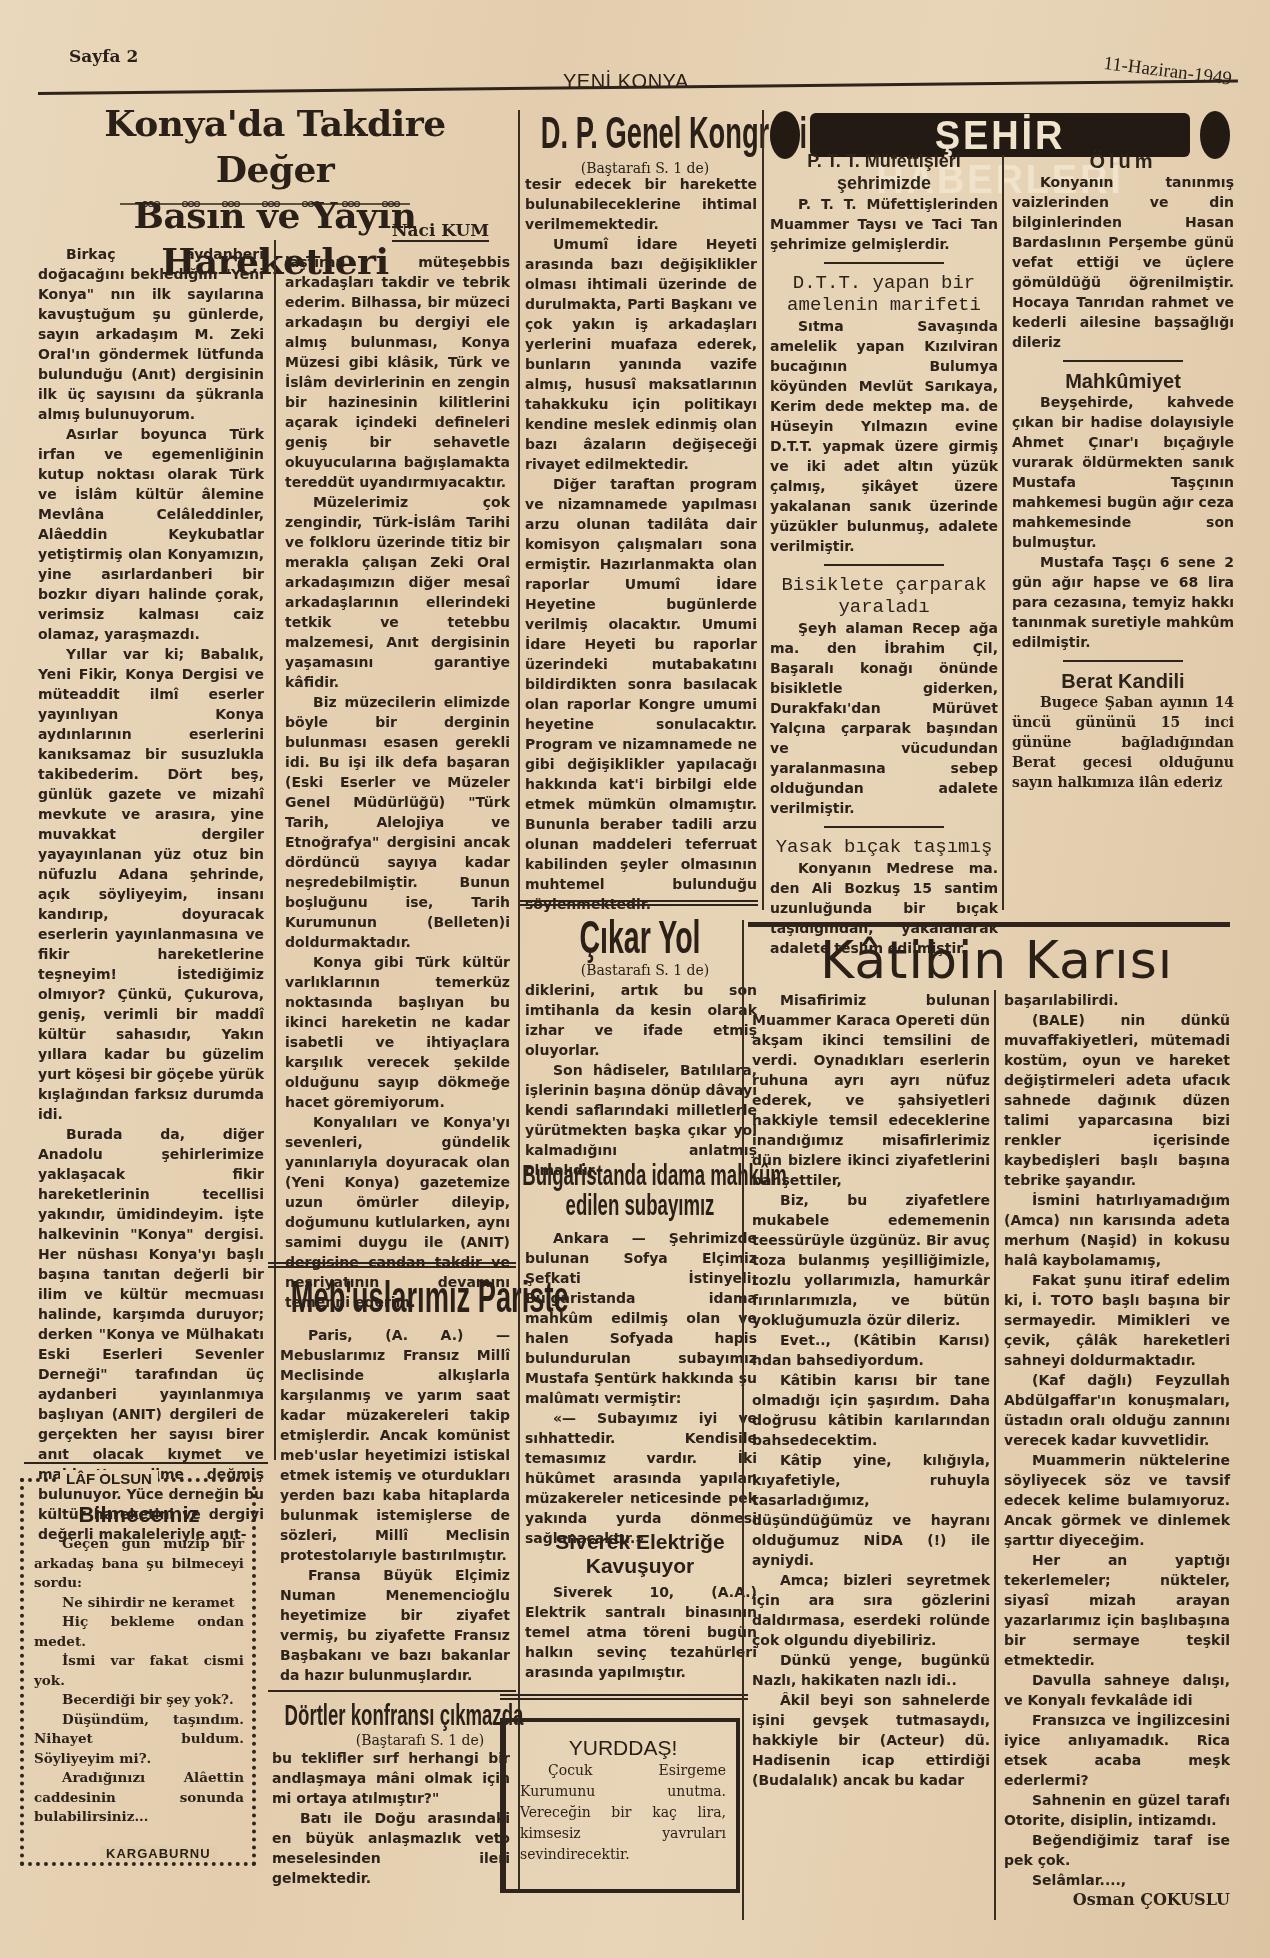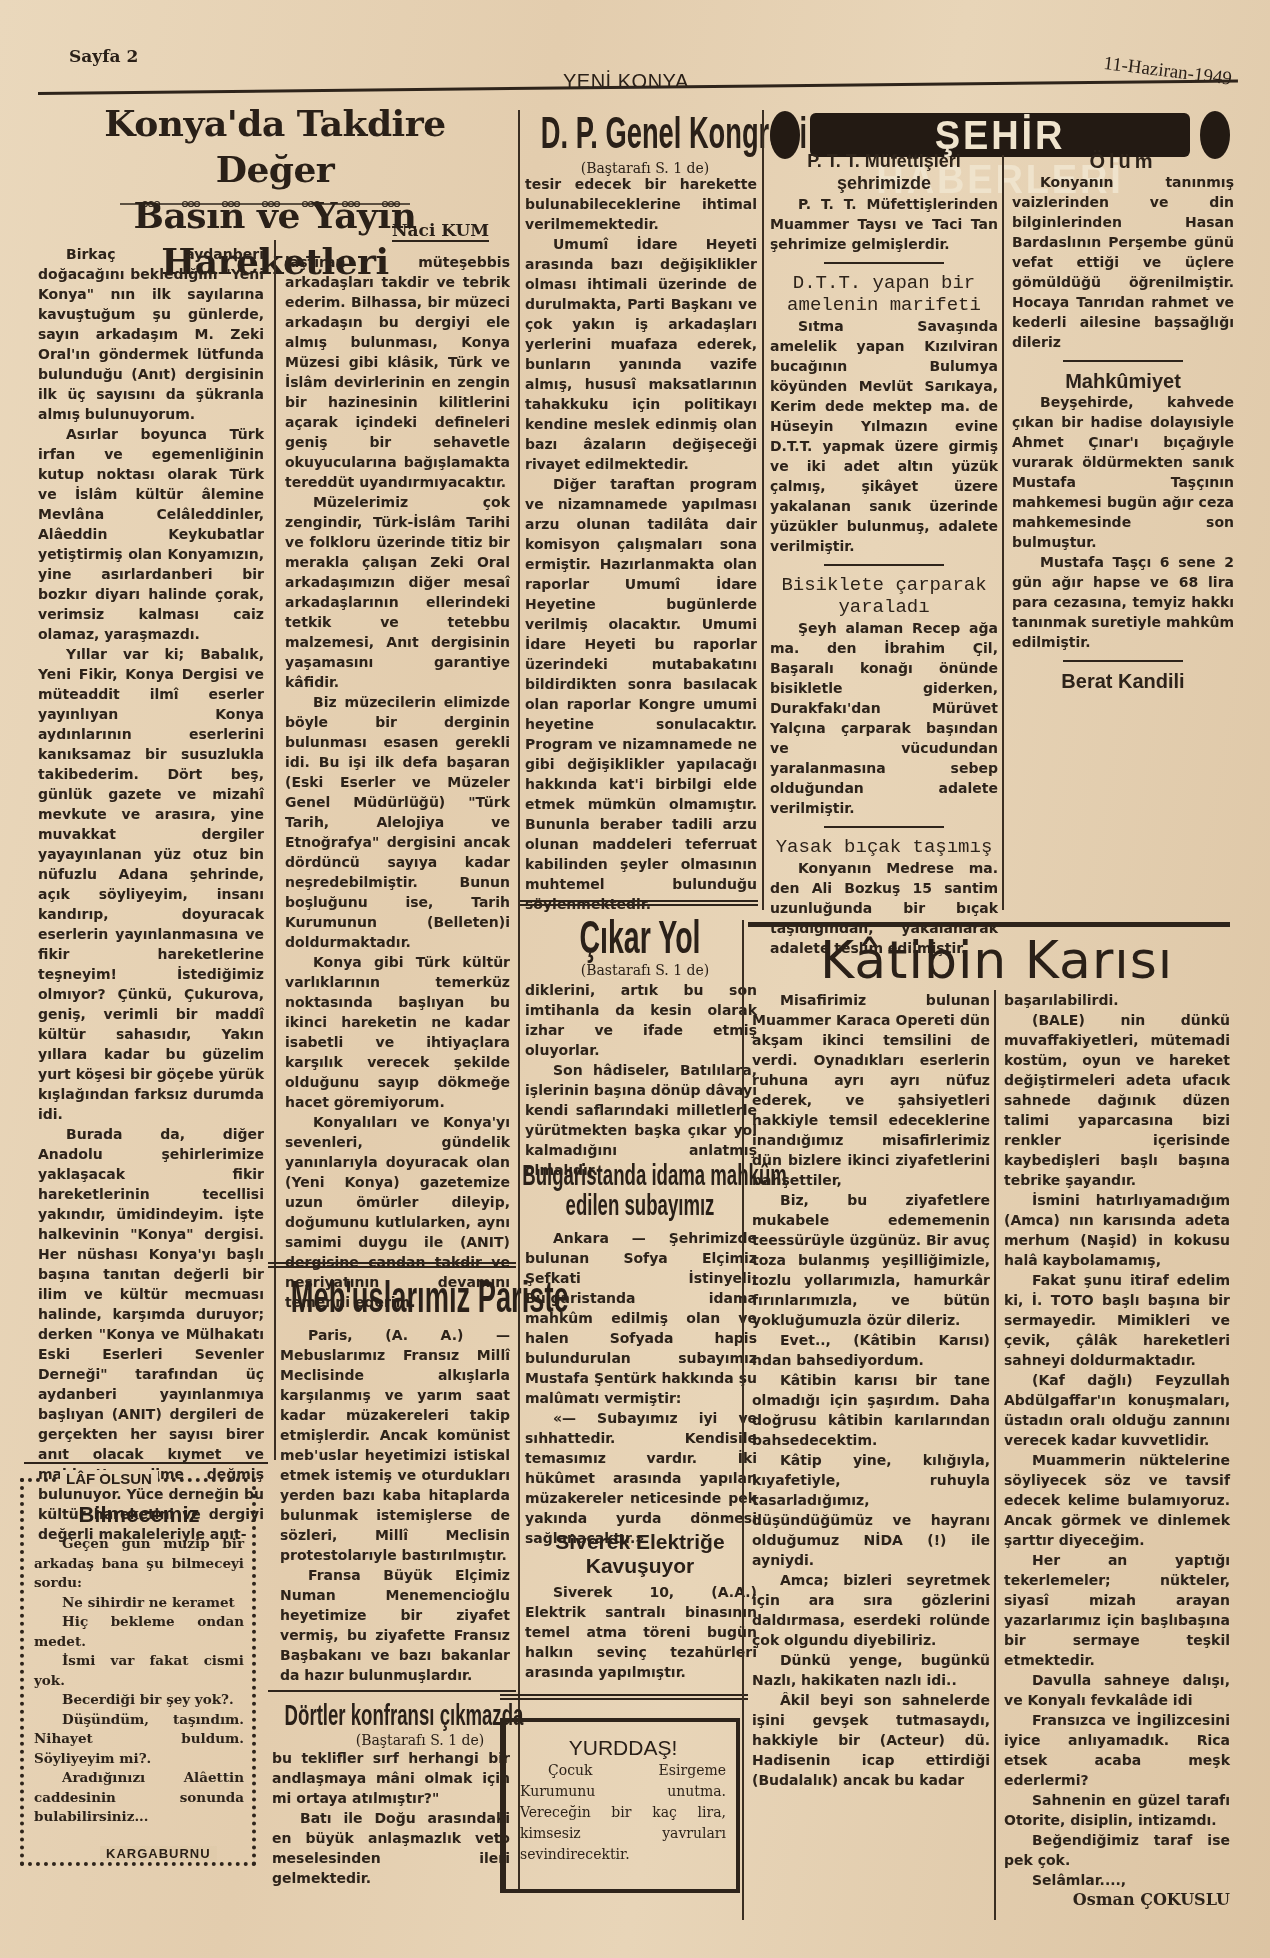--- a/index.html
+++ b/index.html
@@ -215,20 +215,21 @@
 
 <div class="abs col" style="left:1012px; top:150px; width:222px;">
   <div class="news-head" style="font-size:20px; letter-spacing:4px;">Ölüm</div>
   <p>Konyanın tanınmış vaizlerinden ve din bilginlerinden Hasan Bardaslının Perşembe günü vefat ettiği ve üçlere gömüldüğü öğrenilmiştir. Hocaya Tanrıdan rahmet ve kederli ailesine başsağlığı dileriz</p>
   <div class="short-rule"></div>
   <div class="news-head" style="font-size:20px;">Mahkûmiyet</div>
   <p>Beyşehirde, kahvede çıkan bir hadise dolayısiyle Ahmet Çınar'ı bıçağıyle vurarak öldürmekten sanık Mustafa Taşçının mahkemesi bugün ağır ceza mahkemesinde son bulmuştur.</p>
   <p>Mustafa Taşçı 6 sene 2 gün ağır hapse ve 68 lira para cezasına, temyiz hakkı tanınmak suretiyle mahkûm edilmiştir.</p>
   <div class="short-rule"></div>
   <div class="news-head" style="font-size:20px;">Berat Kandili</div>
+  <p style="font-family:'DejaVu Serif', serif;">Bugece Şaban ayının 14 üncü gününü 15 inci gününe bağladığından Berat gecesi olduğunu sayın halkımıza ilân ederiz</p>
 </div>
 
 <div class="abs hrule" style="left:748px; top:922px; width:482px; height:5px;"></div>
 <div class="abs vrule" style="left:742px; top:920px; height:1000px;"></div>
 <div class="abs katibin-title">Kâtibin Karısı</div>
 <div class="abs col" style="left:752px; top:990px; width:238px;">
   <p>Misafirimiz bulunan Muammer Karaca Opereti dün akşam ikinci temsilini de verdi. Oynadıkları eserlerin ruhuna ayrı ayrı nüfuz ederek, ve şahsiyetleri hakkiyle temsil edeceklerine inandığımız misafirlerimiz dün bizlere ikinci ziyafetlerini bahşettiler,</p>
   <p>Biz, bu ziyafetlere mukabele edememenin teessürüyle üzgünüz. Bir avuç toza bulanmış yeşilliğimizle, tozlu yollarımızla, hamurkâr fırınlarımızla, ve bütün yokluğumuzla özür dileriz.</p>
   <p>Evet.., (Kâtibin Karısı) ndan bahsediyordum.</p>
   <p>Kâtibin karısı bir tane olmadığı için şaşırdım. Daha doğrusu kâtibin karılarından bahsedecektim.</p>

